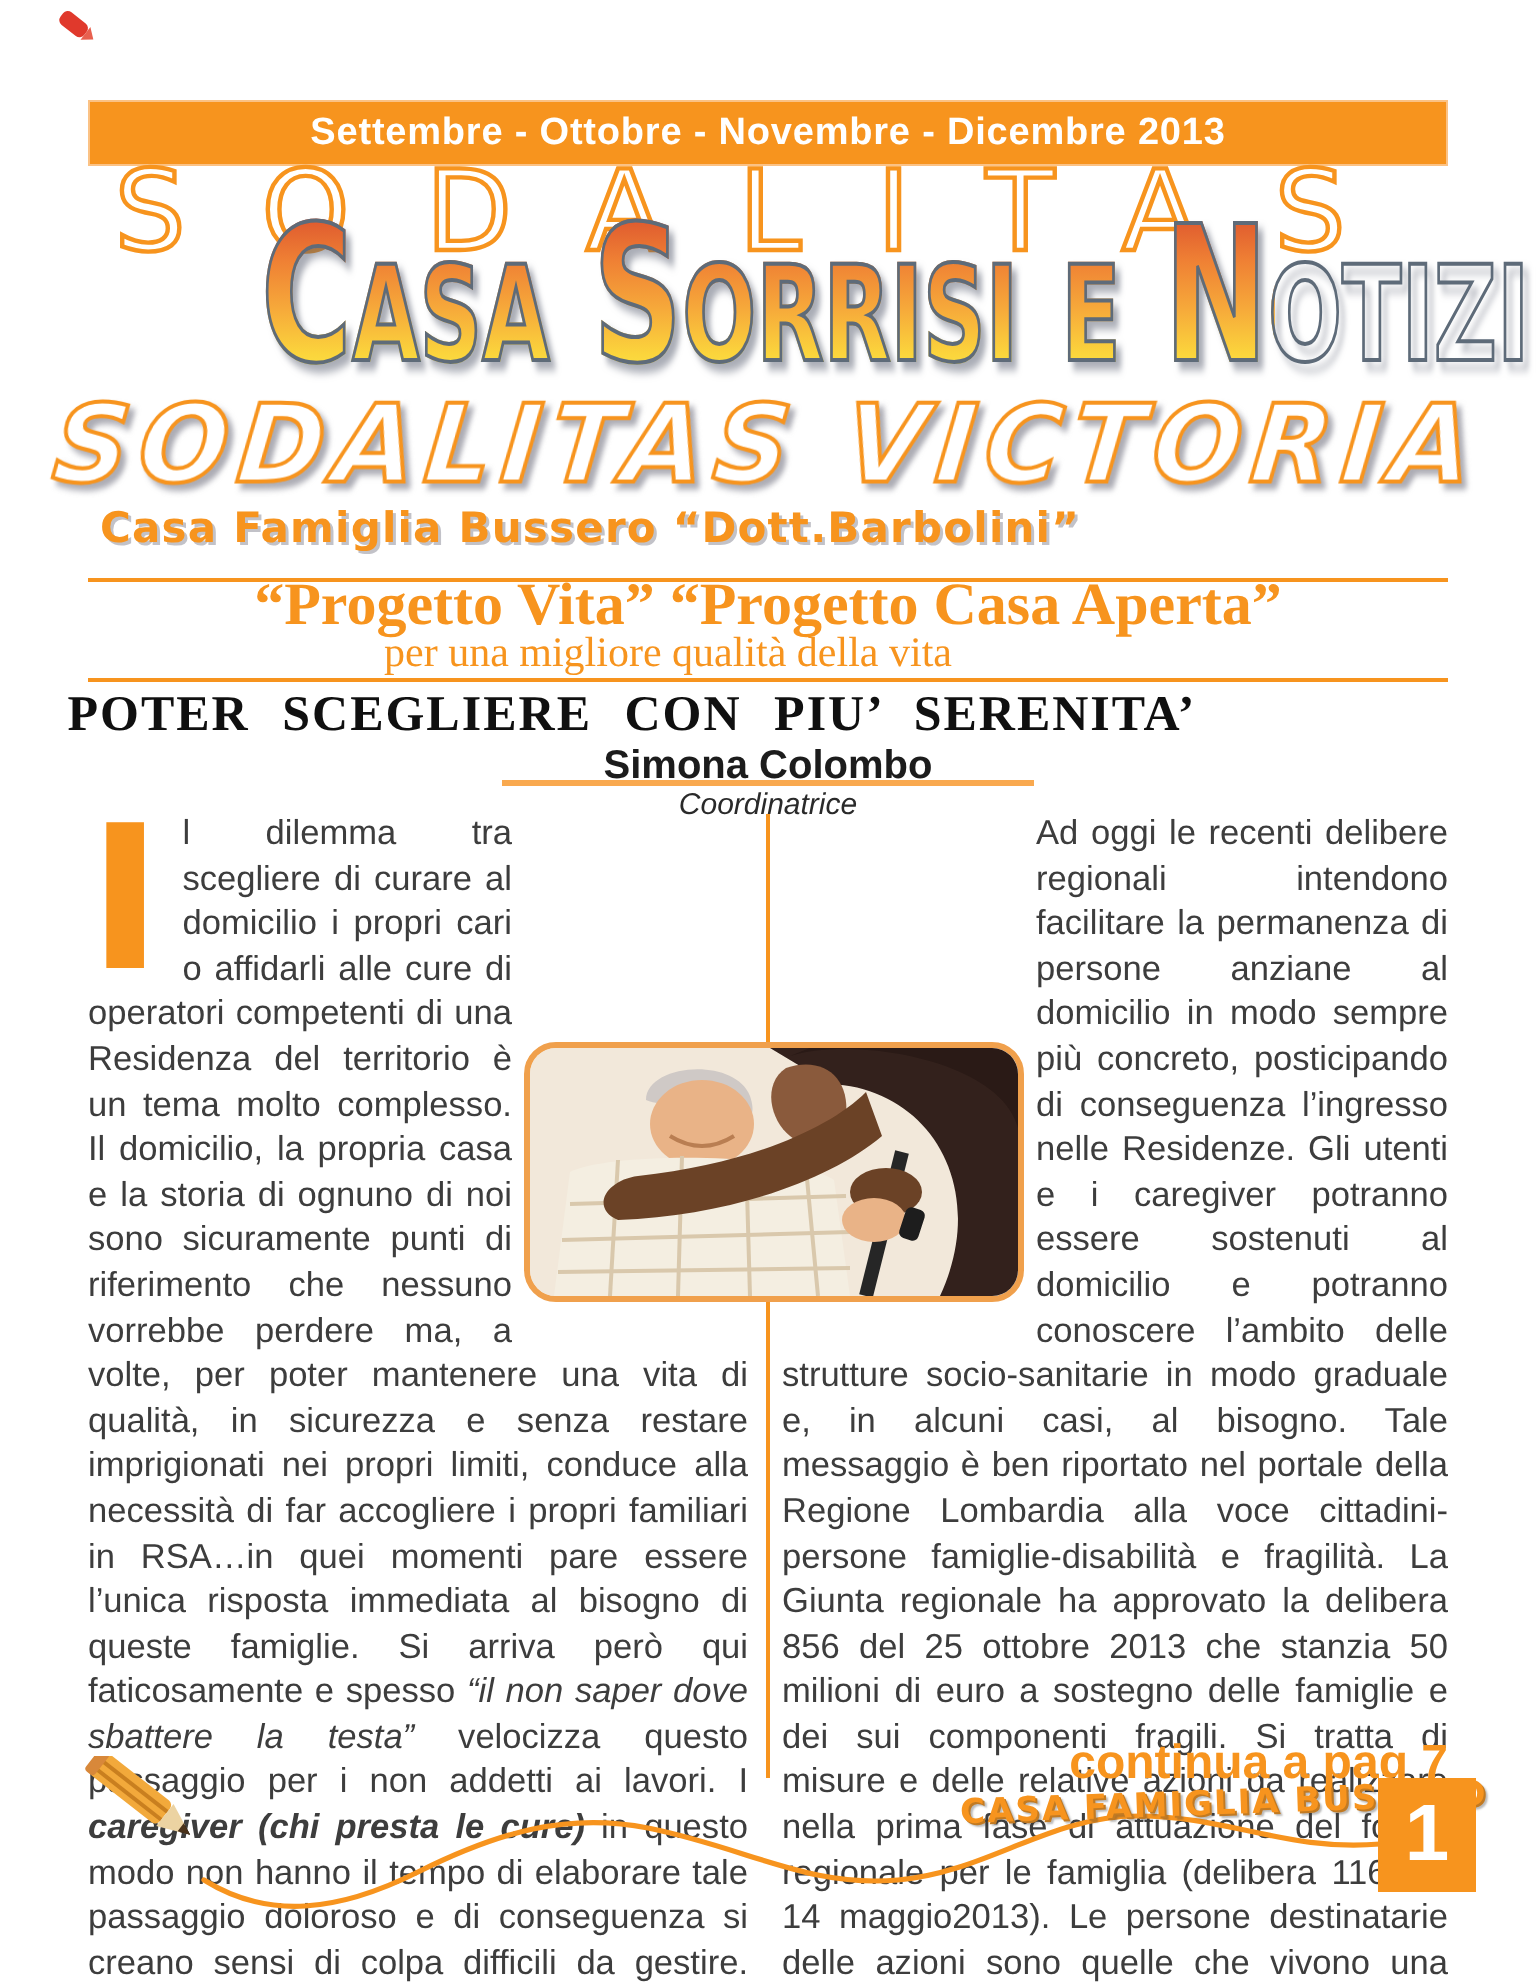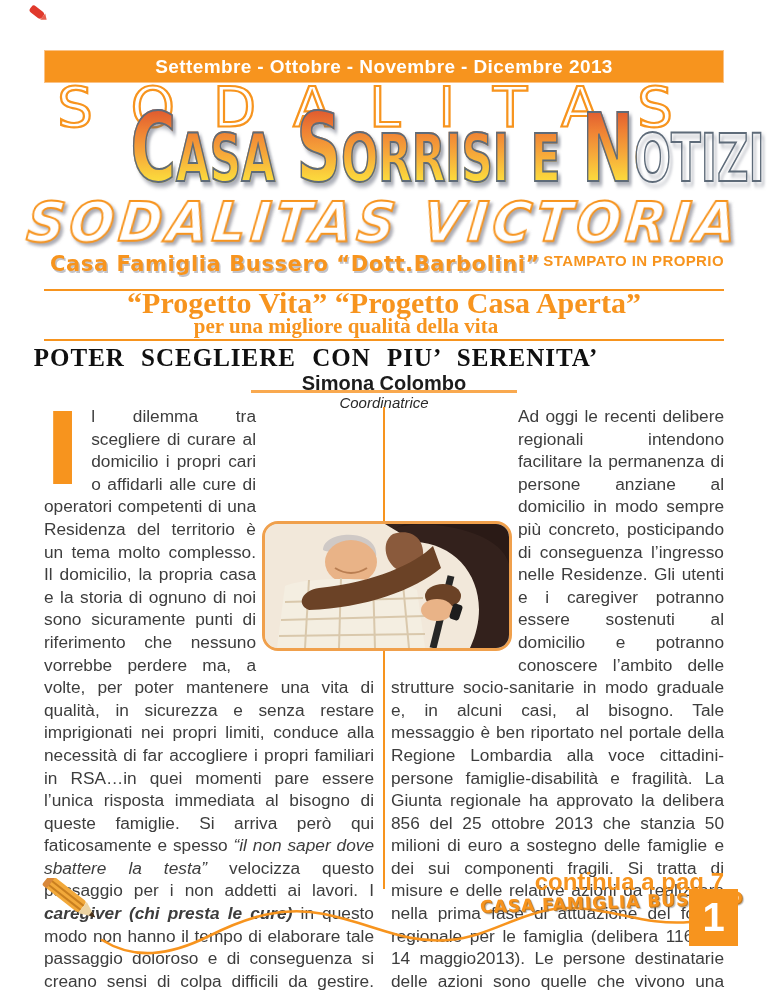--- a/index.html
+++ b/index.html
@@ -37,22 +37,22 @@
                  text-shadow:1.5px 1.5px 0 rgba(120,120,132,.45);}
   .printed-note{color:#F7941E;font-weight:bold;font-size:15px;letter-spacing:.4px;}
 
   .rule{position:absolute;left:44px;width:680px;height:2px;background:#F7941E;}
   .rule1{top:289px;}
   .rule2{top:339px;}
 
   .project-title{position:absolute;left:0;top:288px;width:768px;text-align:center;
                  font-family:"Liberation Serif",serif;font-weight:bold;font-size:30px;
                  line-height:30px;color:#F7941E;}
-  .project-subtitle{position:absolute;left:12px;top:315px;width:668px;text-align:center;
-                    font-family:"Liberation Serif",serif;font-weight:bold;font-size:21px;
+  .project-subtitle{position:absolute;left:0;top:315px;width:668px;text-align:center;
+                    font-family:"Liberation Serif",serif;font-weight:normal;font-size:21px;
                     line-height:22px;color:#F7941E;}
 
   .article-title{position:absolute;left:0;top:344px;width:632px;text-align:center;
                  font-family:"Liberation Serif",serif;font-weight:bold;font-size:25px;
                  letter-spacing:1px;word-spacing:9px;color:#101010;}
   .author{position:absolute;left:0;top:372px;width:768px;text-align:center;
           font-weight:bold;font-size:20px;color:#1c1c1c;}
   .author-rule{position:absolute;left:50%;top:390px;width:266px;height:2.5px;
                transform:translateX(-50%);background:#F9A94F;}
   .author-role{position:absolute;left:0;top:394px;width:768px;text-align:center;
@@ -99,21 +99,20 @@
   </svg>
 
   <div class="date-bar">Settembre - Ottobre - Novembre - Dicembre 2013</div>
 
   <div class="m-sodalitas">SODALITAS</div>
   <div class="m-main">Casa Sorrisi e Notizie</div>
   <div class="m-sub">SODALITAS VICTORIA</div>
 
   <div class="facility-row">
     <span class="facility-name">Casa Famiglia Bussero “Dott.Barbolini”</span>
-    <span class="printed-note">STAMPATO IN PROPRIO</span>
   </div>
 
   <div class="rule rule1"></div>
 
   <div class="project-title">“Progetto Vita” “Progetto Casa Aperta”</div>
   <div class="project-subtitle">per una migliore qualità della vita</div>
 
   <div class="rule rule2"></div>
 
   <div class="article-title">POTER SCEGLIERE CON PIU’ SERENITA’</div>

